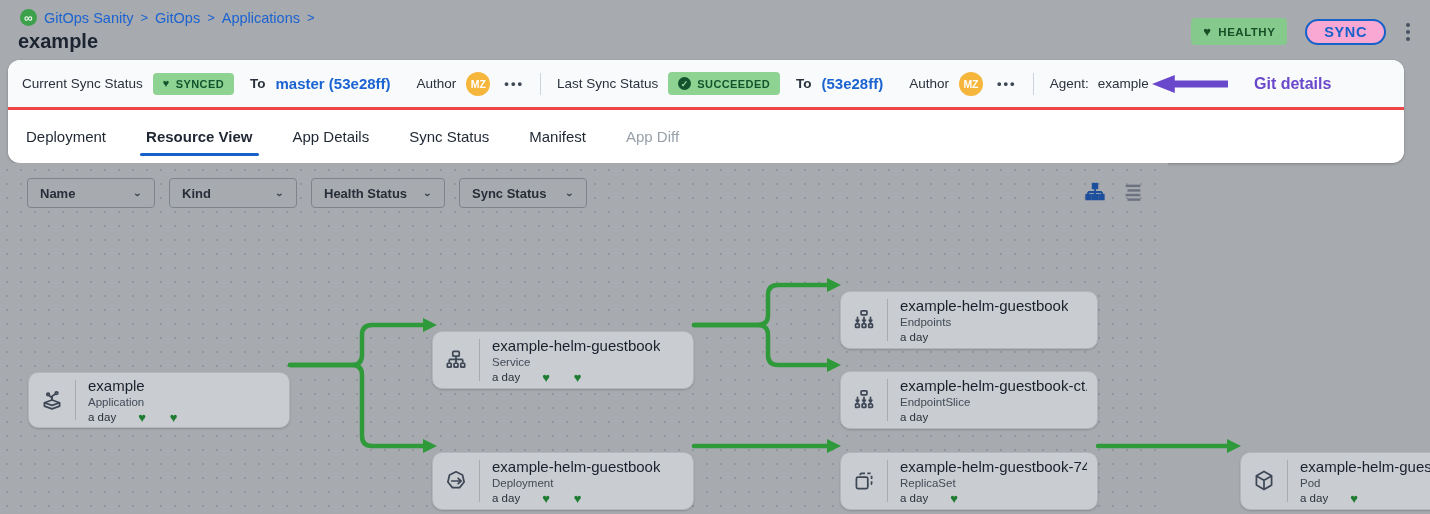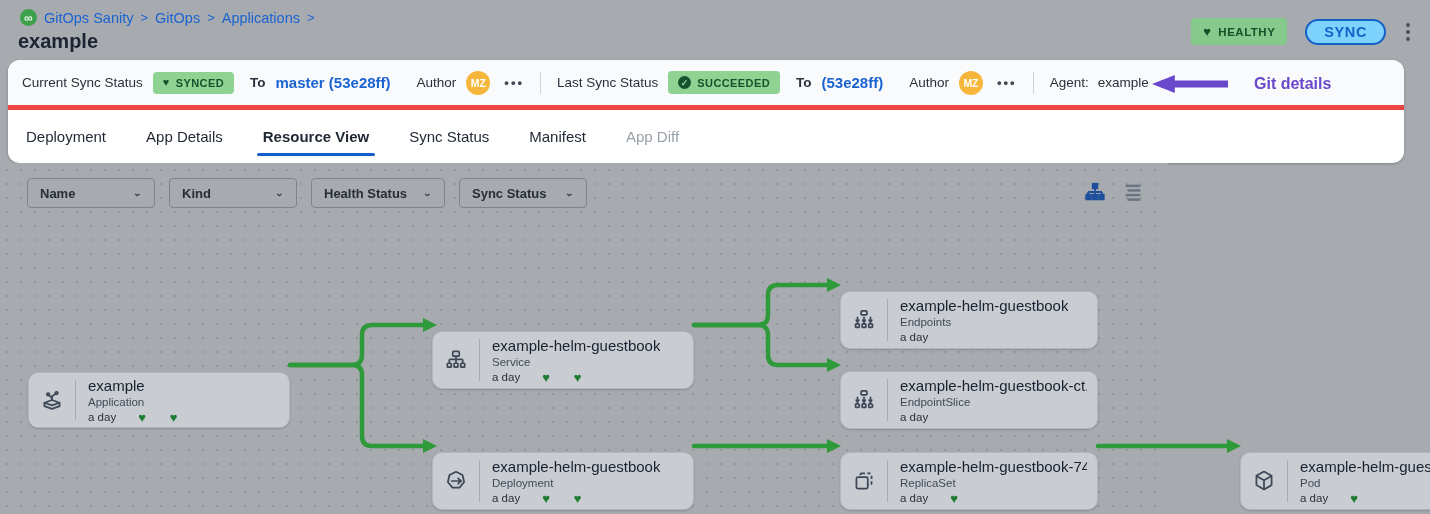--- a/index.html
+++ b/index.html
@@ -13,29 +13,29 @@
   .bc-logo { width:17px; height:17px; border-radius:50%; background:#3da04b; color:#eaf6ec; font-size:12px; line-height:16px;
              display:flex; align-items:center; justify-content:center; font-weight:bold; }
   .bc-link { color:#1b63d1; cursor:pointer; }
   .bc-sep { color:#1b63d1; font-size:13px; }
   .page-title { position:absolute; left:18px; top:30px; font-size:20px; font-weight:bold; color:#1b2430; }
   .top-actions { position:absolute; right:18px; top:18px; display:flex; align-items:center; gap:18px; }
   .healthy-badge { display:inline-flex; align-items:center; gap:7px; background:#85c98c; color:#174f26; font-weight:bold;
                    font-size:11.5px; letter-spacing:.5px; padding:7px 12px; border-radius:4px; }
   .heart { color:#1d7c31; font-size:13px; line-height:1; }
   .healthy-badge .heart { color:#174f26; font-size:13px; }
-  .sync-btn { background:#7dd3fc; border:2px solid #1661c9; color:#1661c9; font-weight:bold; font-size:14.5px;
+  .sync-btn { background:#f9a8d4; border:2px solid #1661c9; color:#1661c9; font-weight:bold; font-size:14.5px;
               letter-spacing:.6px; border-radius:15px; padding:3px 17px; cursor:pointer; font-family:inherit; }
   .kebab { display:flex; flex-direction:column; gap:3px; cursor:pointer; padding:2px; }
   .kebab i { width:4px; height:4px; border-radius:50%; background:#475260; }
 
   
   .card { position:absolute; left:8px; top:60px; width:1396px; height:103px; background:#ffffff; border-radius:12px;
           box-shadow:0 1px 3px rgba(0,0,0,.25); overflow:hidden; }
-  .statusrow { position:relative; height:50px; background:#f8fafc; border-bottom:5px solid #ef4444;
+  .statusrow { position:relative; height:50px; background:#f8fafc; border-bottom:3px solid #ef4444;
                display:flex; align-items:center; padding:0 14px; font-size:13.5px; color:#2a313c; }
   .statusrow .lbl { margin-right:10px; white-space:nowrap; }
   .badge { display:inline-flex; align-items:center; gap:6px; background:#8fd392; color:#14532d; font-weight:bold;
            font-size:11px; letter-spacing:.4px; padding:5px 10px; border-radius:4px; white-space:nowrap; }
   .badge .heart { color:#14532d; font-size:11px; }
   .check-circle { width:13px; height:13px; border-radius:50%; background:#14532d; color:#9fdca4; font-size:9px;
                   display:flex; align-items:center; justify-content:center; }
   .to-lbl { margin:0 10px 0 16px; font-weight:bold; color:#2a313c; }
   .gitref { color:#1b63d1; font-weight:bold; font-size:15px; white-space:nowrap; cursor:pointer; }
   .author-lbl { margin:0 10px 0 26px; }
@@ -158,22 +158,22 @@
       <span class="annotation ann-git">
         <svg class="arrow" width="76" height="22" viewBox="0 0 100 26">
           <polygon points="0,13 30,1 30,8.5 100,8.5 100,17.5 30,17.5 30,25" fill="#6a48cb"></polygon>
         </svg>
         <span class="ann-text">Git details</span>
       </span>
     </div>
 
     <div class="tabsrow">
       <span class="tab">Deployment</span>
+      <span class="tab active">Resource View</span>
       <span class="tab">App Details</span>
-      <span class="tab active">Resource View</span>
       <span class="tab">Sync Status</span>
       <span class="tab">Manifest</span>
       <span class="tab disabled">App Diff</span>
 
     </div>
   </div>
 
   <div class="canvas">
     <div class="filters">
       <div class="filter f-name">

